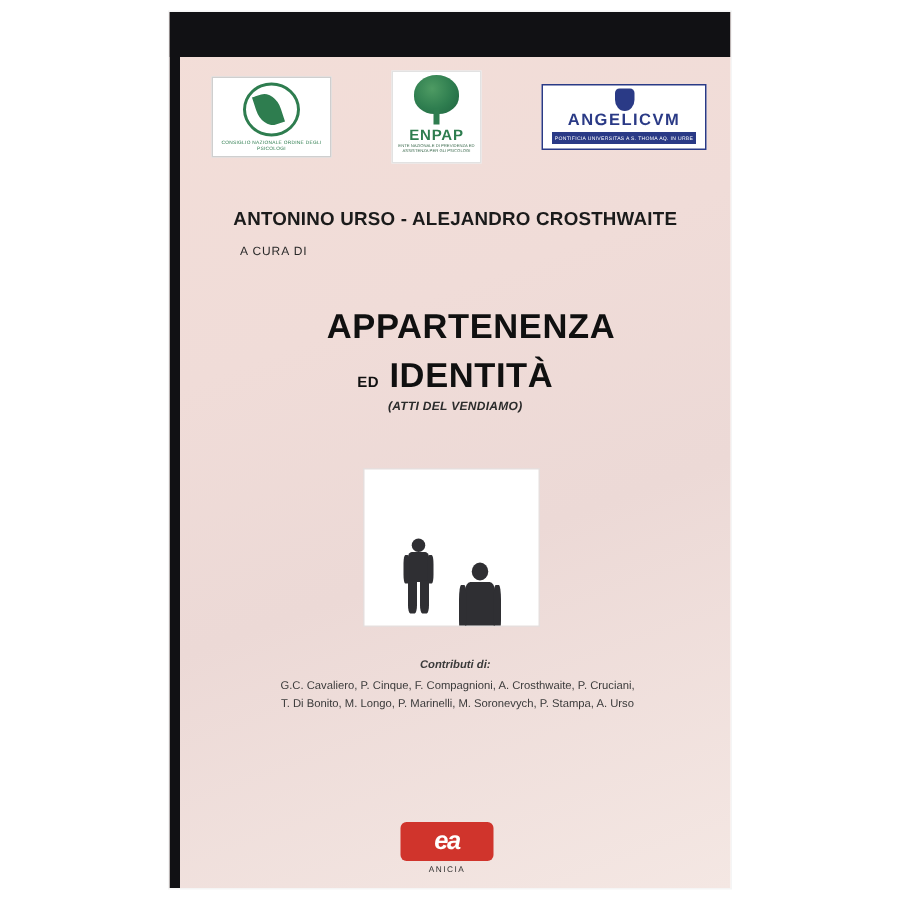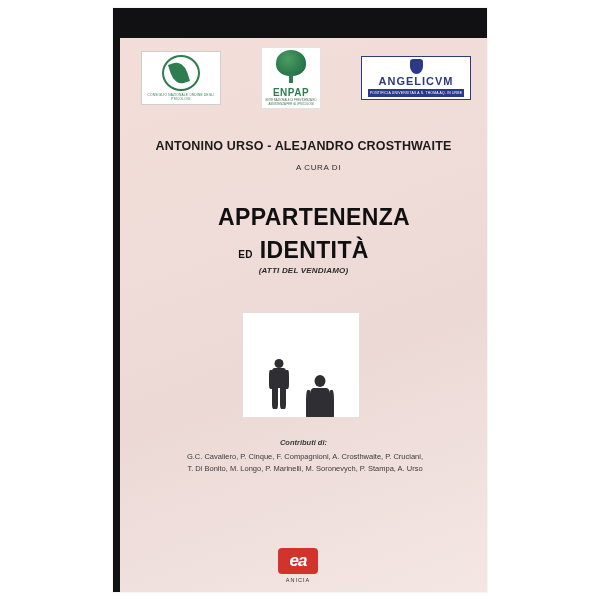--- a/index.html
+++ b/index.html
@@ -57,21 +57,21 @@
     display: flex;
     align-items: center;
     justify-content: space-between;
   }
   .logo-box {
     background: #ffffff;
     border: 1px solid #cfcfcf;
     display: flex;
     flex-direction: column;
     align-items: center;
-    justify-content: space-between;
+    justify-content: flex-start;
     box-sizing: border-box;
   }
   .logo-1 { width: 80px; height: 54px; padding: 3px; }
   .logo-2 { width: 60px; height: 62px; padding: 2px; border-color:#e2e2e2; }
   .logo-3 { width: 110px; height: 44px; padding: 2px; border: 1px solid #2a3a86; }
 
   .logo-1 .l1-mark {
     width: 34px; height: 34px; border-radius: 50%;
     border: 2px solid #2e7d4f;
     position: relative;
@@ -162,24 +162,25 @@
     font-size: 12.5px;
     font-weight: bold;
     color: #1b1b1b;
     letter-spacing: 0.15px;
   }
   .curation {
     position: absolute;
     left: 7px;
     top: 155px;
     width: 397px;
-    text-align: center;
+    text-align: left;
     font-size: 8px;
     color: #2a2a2a;
     letter-spacing: 0.6px;
+    padding-left: 40px;
   }
   .title {
     position: absolute;
     left: 7px;
     top: 196px;
     width: 367px;
     text-align: center;
     color: #101010;
   }
   .title .line1 {
@@ -303,21 +304,21 @@
 
   
   .publisher {
     position: absolute;
     left: 150px;
     top: 540px;
     width: 70px;
     text-align: center;
   }
   .publisher .pub-mark {
-    width: 40px;
+    width: 62px;
     height: 26px;
     margin: 0 auto;
     background: #d0342c;
     border-radius: 4px;
     color: #ffffff;
     font-size: 17px;
     font-weight: bold;
     font-style: italic;
     display: flex;
     align-items: center;

